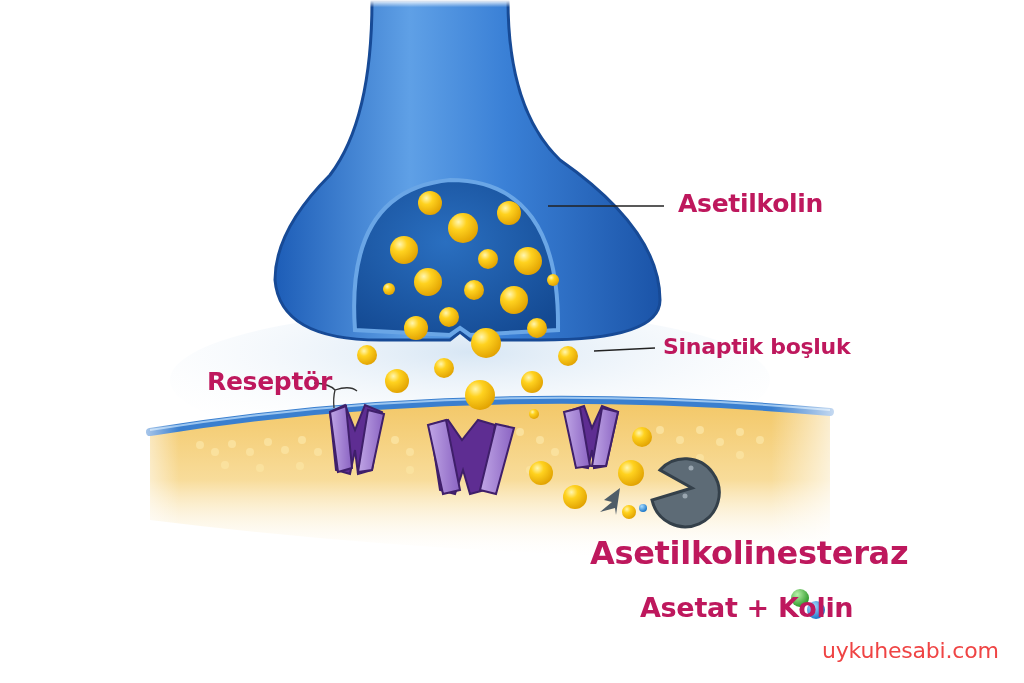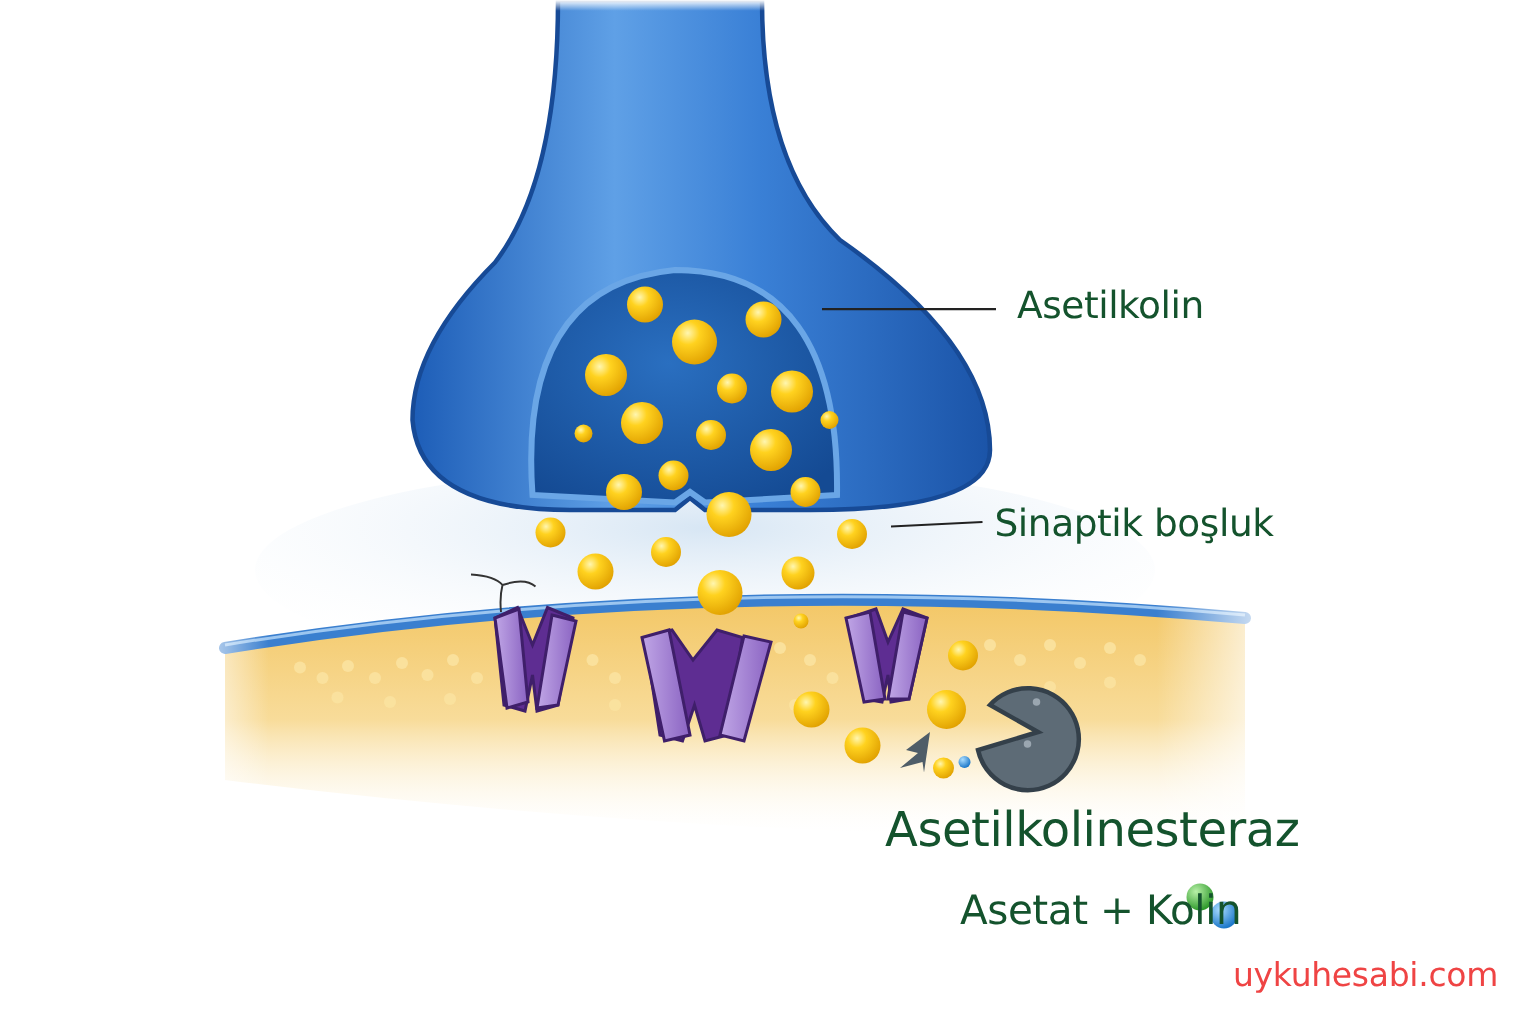--- a/index.html
+++ b/index.html
@@ -1,20 +1,20 @@
 <!DOCTYPE html>
 <html><head>
   <meta charset="utf-8">
   <style>
     html, body { margin: 0; padding: 0; }
     body { width: 1024px; height: 683px; overflow: hidden; background: #ffffff; position: relative; font-family: "DejaVu Sans", sans-serif; }
     .canvas { position: absolute; left: 0; top: 0; width: 1024px; height: 683px; }
-    .label { position: absolute; color: #14532d; font-family: "DejaVu Sans", sans-serif; white-space: nowrap; letter-spacing: -0.3px; }
+    .label { position: absolute; color: #be185d; font-family: "DejaVu Sans", sans-serif; white-space: nowrap; letter-spacing: -0.3px; font-weight: bold; }
     .lbl-ach { left: 678px; top: 189px; font-size: 25px; }
-    .lbl-cleft { left: 663px; top: 334px; font-size: 25px; }
+    .lbl-cleft { left: 663px; top: 334px; font-size: 22px; }
     .lbl-rec { left: 207px; top: 367px; font-size: 25px; }
     .lbl-ache { left: 590px; top: 534px; font-size: 32px; }
     .lbl-prod { left: 640px; top: 592px; font-size: 27px; }
     .watermark { position: absolute; left: 822px; top: 638px; font-size: 22px; color: #ef4444; font-family: "DejaVu Sans", sans-serif; letter-spacing: -0.2px; }
   </style>
 </head>
 <body>
 
 <div class="canvas">
   <svg width="1024" height="683" viewBox="0 0 1024 683" xmlns="http://www.w3.org/2000/svg">
@@ -171,16 +171,17 @@
     <path d="M548,206 L664,206" stroke="#222" stroke-width="1.5" fill="none"></path>
     <path d="M594,351 L655,348" stroke="#222" stroke-width="1.5" fill="none"></path>
     <path d="M314,383 Q330,384 335,390 Q333,398 334,408 M335,390 Q350,385 357,391" stroke="#333" stroke-width="1.3" fill="none"></path>
 
     <circle cx="800" cy="598" r="9" fill="url(#greenGrad)"></circle>
     <circle cx="816" cy="610" r="9" fill="url(#blueBallGrad)"></circle>
   </svg>
 
   <div class="label lbl-ach">Asetilkolin</div>
   <div class="label lbl-cleft">Sinaptik boşluk</div>
+  <div class="label lbl-rec">Reseptör</div>
   <div class="label lbl-ache">Asetilkolinesteraz</div>
   <div class="label lbl-prod">Asetat + Kolin</div>
   <div class="watermark">uykuhesabi.com</div>
 </div>
 
 </body></html>

